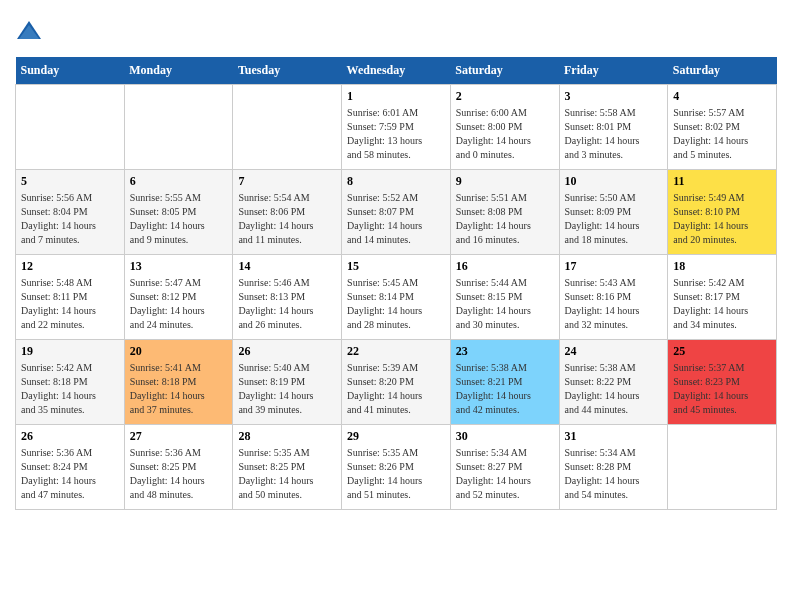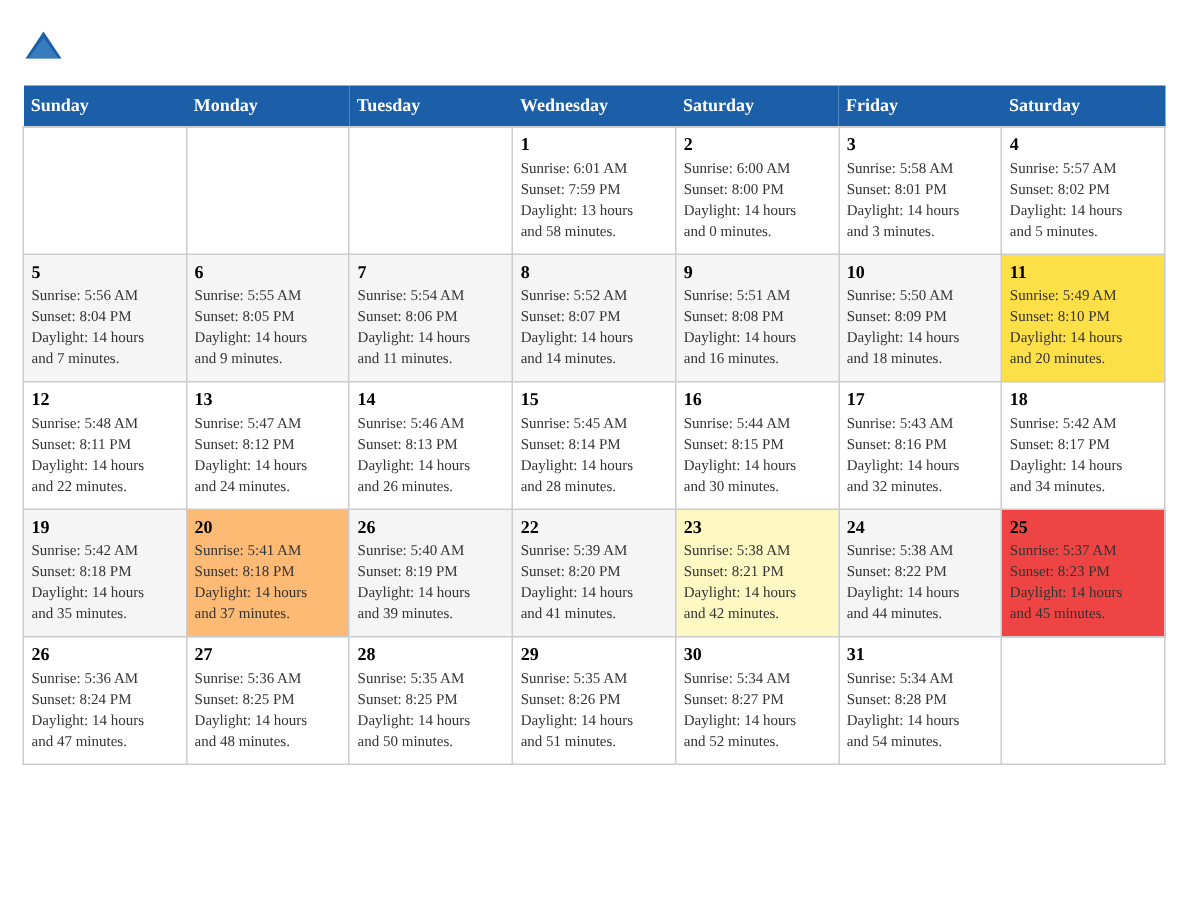--- a/index.html
+++ b/index.html
@@ -224,21 +224,21 @@
             <div class="day-info">Sunrise: 5:41 AM<br>Sunset: 8:18 PM<br>Daylight: 14 hours<br>and 37 minutes.</div>
           </td>
           <td style="background: rgb(245, 245, 245);">
             <span class="day-num">26</span>
             <div class="day-info">Sunrise: 5:40 AM<br>Sunset: 8:19 PM<br>Daylight: 14 hours<br>and 39 minutes.</div>
           </td>
           <td style="background: rgb(245, 245, 245); margin-left: 28px;">
             <span class="day-num">22</span>
             <div class="day-info">Sunrise: 5:39 AM<br>Sunset: 8:20 PM<br>Daylight: 14 hours<br>and 41 minutes.</div>
           </td>
-          <td style="background: #fef9c3;">
+          <td style="background: #7dd3fc;">
             <span class="day-num">23</span>
             <div class="day-info">Sunrise: 5:38 AM<br>Sunset: 8:21 PM<br>Daylight: 14 hours<br>and 42 minutes.</div>
           </td>
           <td style="background: rgb(245, 245, 245); margin-left: 14px;">
             <span class="day-num">24</span>
             <div class="day-info">Sunrise: 5:38 AM<br>Sunset: 8:22 PM<br>Daylight: 14 hours<br>and 44 minutes.</div>
           </td>
           <td style="background: #ef4444;">
             <span class="day-num">25</span>
             <div class="day-info">Sunrise: 5:37 AM<br>Sunset: 8:23 PM<br>Daylight: 14 hours<br>and 45 minutes.</div>

